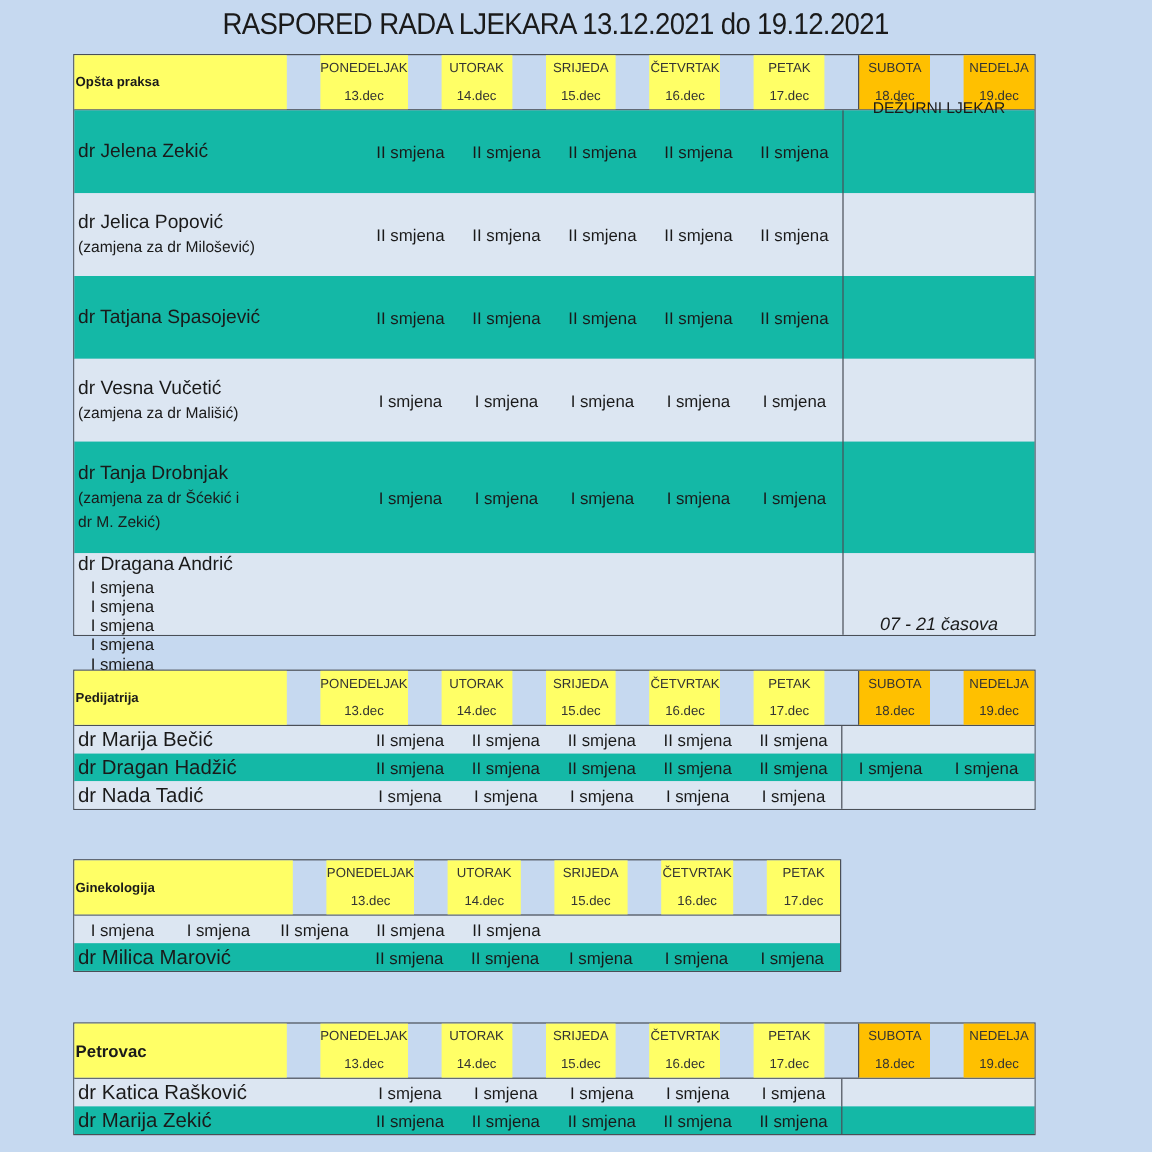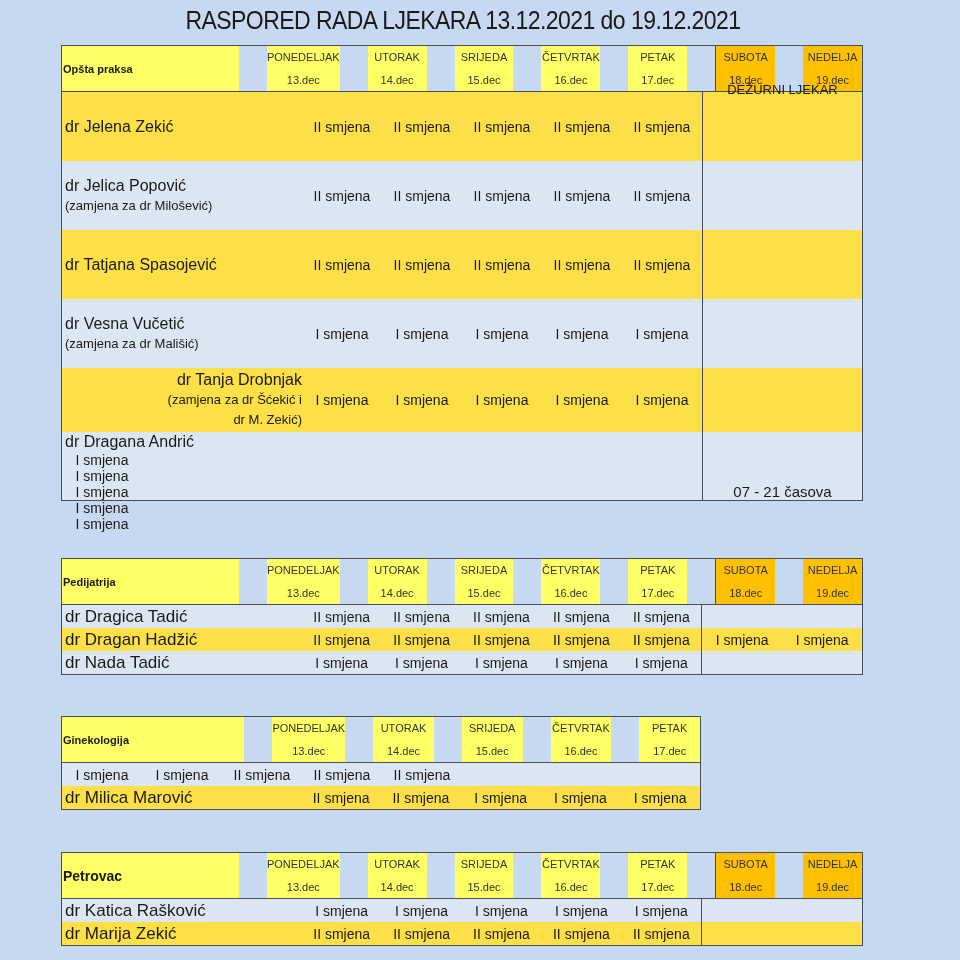--- a/index.html
+++ b/index.html
@@ -35,48 +35,48 @@
     font-size: 11px; font-weight: bold;
   }
   .hdr .day {
     width: 80px; background: #ffff66;
     display: flex; flex-direction: column; justify-content: space-around;
     align-items: center; font-size: 11px; color: #333; margin-left: 28px;
   }
   .hdr .day.we { background: #ffc000; }
   .hdr .day.we.first { border-left: 1.5px solid #4a4f57; }
   .row { display: flex; box-sizing: border-box; }
-  .row.pink { background: #fde047; }
+  .row.pink { background: #14b8a6; }
   .row.blue { background: #dce6f2; }
   .row .name {
     width: 240px; padding-left: 3px; box-sizing: border-box;
     display: flex; flex-direction: column; justify-content: center;
     font-size: 16px;
   }
   .row .name .sub { font-size: 13px; line-height: 20px; }
   .row .cell {
     width: 80px; display: flex; align-items: center; justify-content: center;
     font-size: 14px; white-space: nowrap;
   }
   .row .cell.we { }
   .row .cell.we.first { border-left: 1.5px solid #4a4f57; }
   .dezurni {
     position: absolute; left: 640px; top: 0; width: 160px;
     border-left: 1.5px solid #4a4f57;
     display: flex; flex-direction: column; align-items: center; justify-content: space-between;
     box-sizing: border-box;
   }
   .dezurni .l1 { font-size: 13px; margin-top: -10px; }
-  .dezurni .l2 { font-size: 15px; margin-top: 18px; }
+  .dezurni .l2 { font-size: 15px; margin-top: 18px; font-style: italic; }
   
   #t1 { top: 45px; width: 802px; }
   #t1 .hdr { height: 46px; }
   #t1 .body { position: relative; }
   #t1 .row { height: 69px; }
-  #t1 .row.tall { height: 64px; text-align: right; }
+  #t1 .row.tall { height: 93px; }
   #t1 .row.last { height: 68px; flex-direction: column; }
   #t1 .row .name { font-size: 16px; line-height: 20px; }
   #t1 .row .pad { width: 160px; }
   
   .small .hdr { height: 46px; }
   .small .row { height: 23px; }
   .small .row .name { font-size: 17px; line-height: 20px; }
   .small .row .cell { font-size: 14px; }
   #t2 { top: 558px; width: 802px; }
   #t3 { top: 716px; width: 640px; }
@@ -224,21 +224,21 @@
     <div class="day we first">
         <span>SUBOTA</span>
         <span>18.dec</span>
       </div>
     <div class="day we">
         <span>NEDELJA</span>
         <span>19.dec</span>
       </div>
   </div>
   <div class="row blue">
-    <div class="name">dr Dragica Tadić</div>
+    <div class="name">dr Marija Bečić</div>
     <div class="cell">II smjena</div>
     <div class="cell">II smjena</div>
     <div class="cell">II smjena</div>
     <div class="cell">II smjena</div>
     <div class="cell">II smjena</div>
     <div class="cell we first"></div>
     <div class="cell we"></div>
   </div>
   <div class="row pink">
     <div class="name">dr Dragan Hadžić</div>

